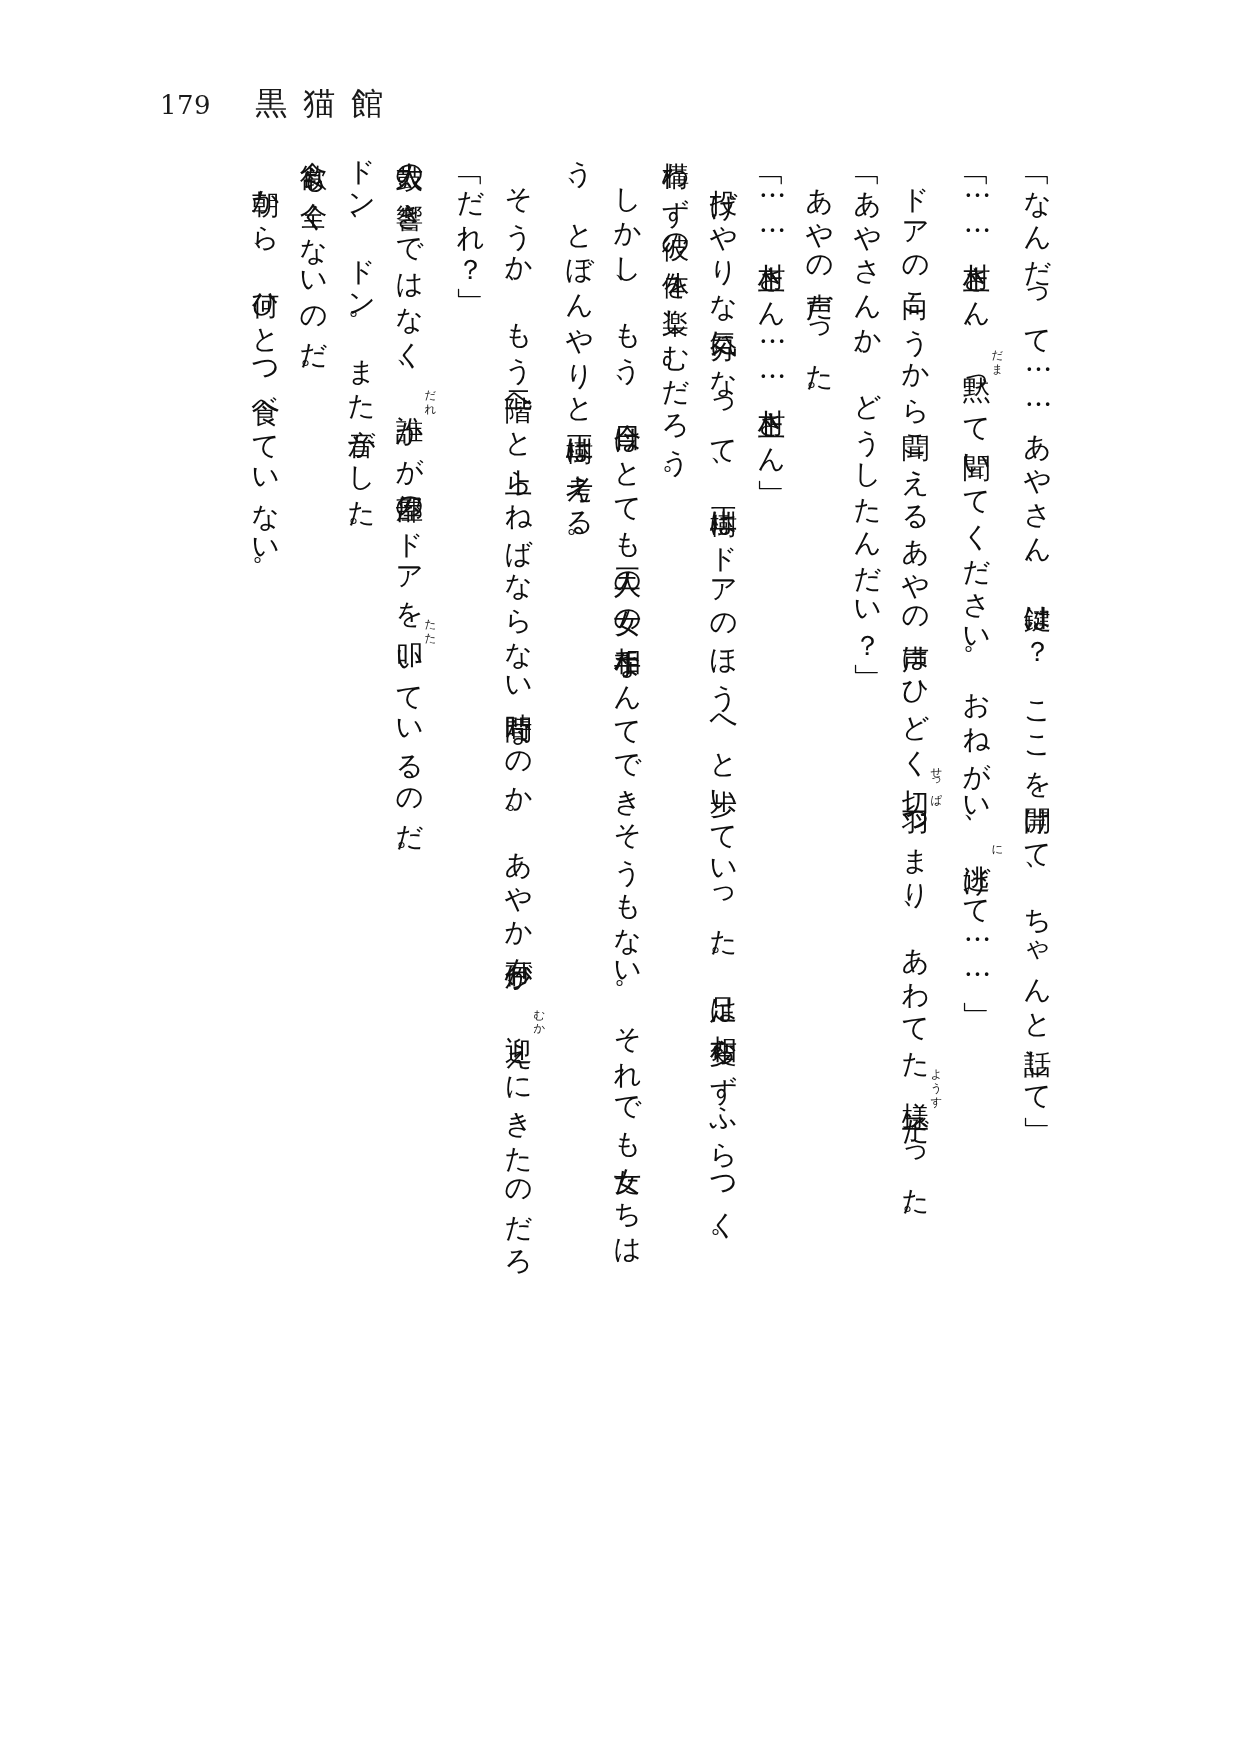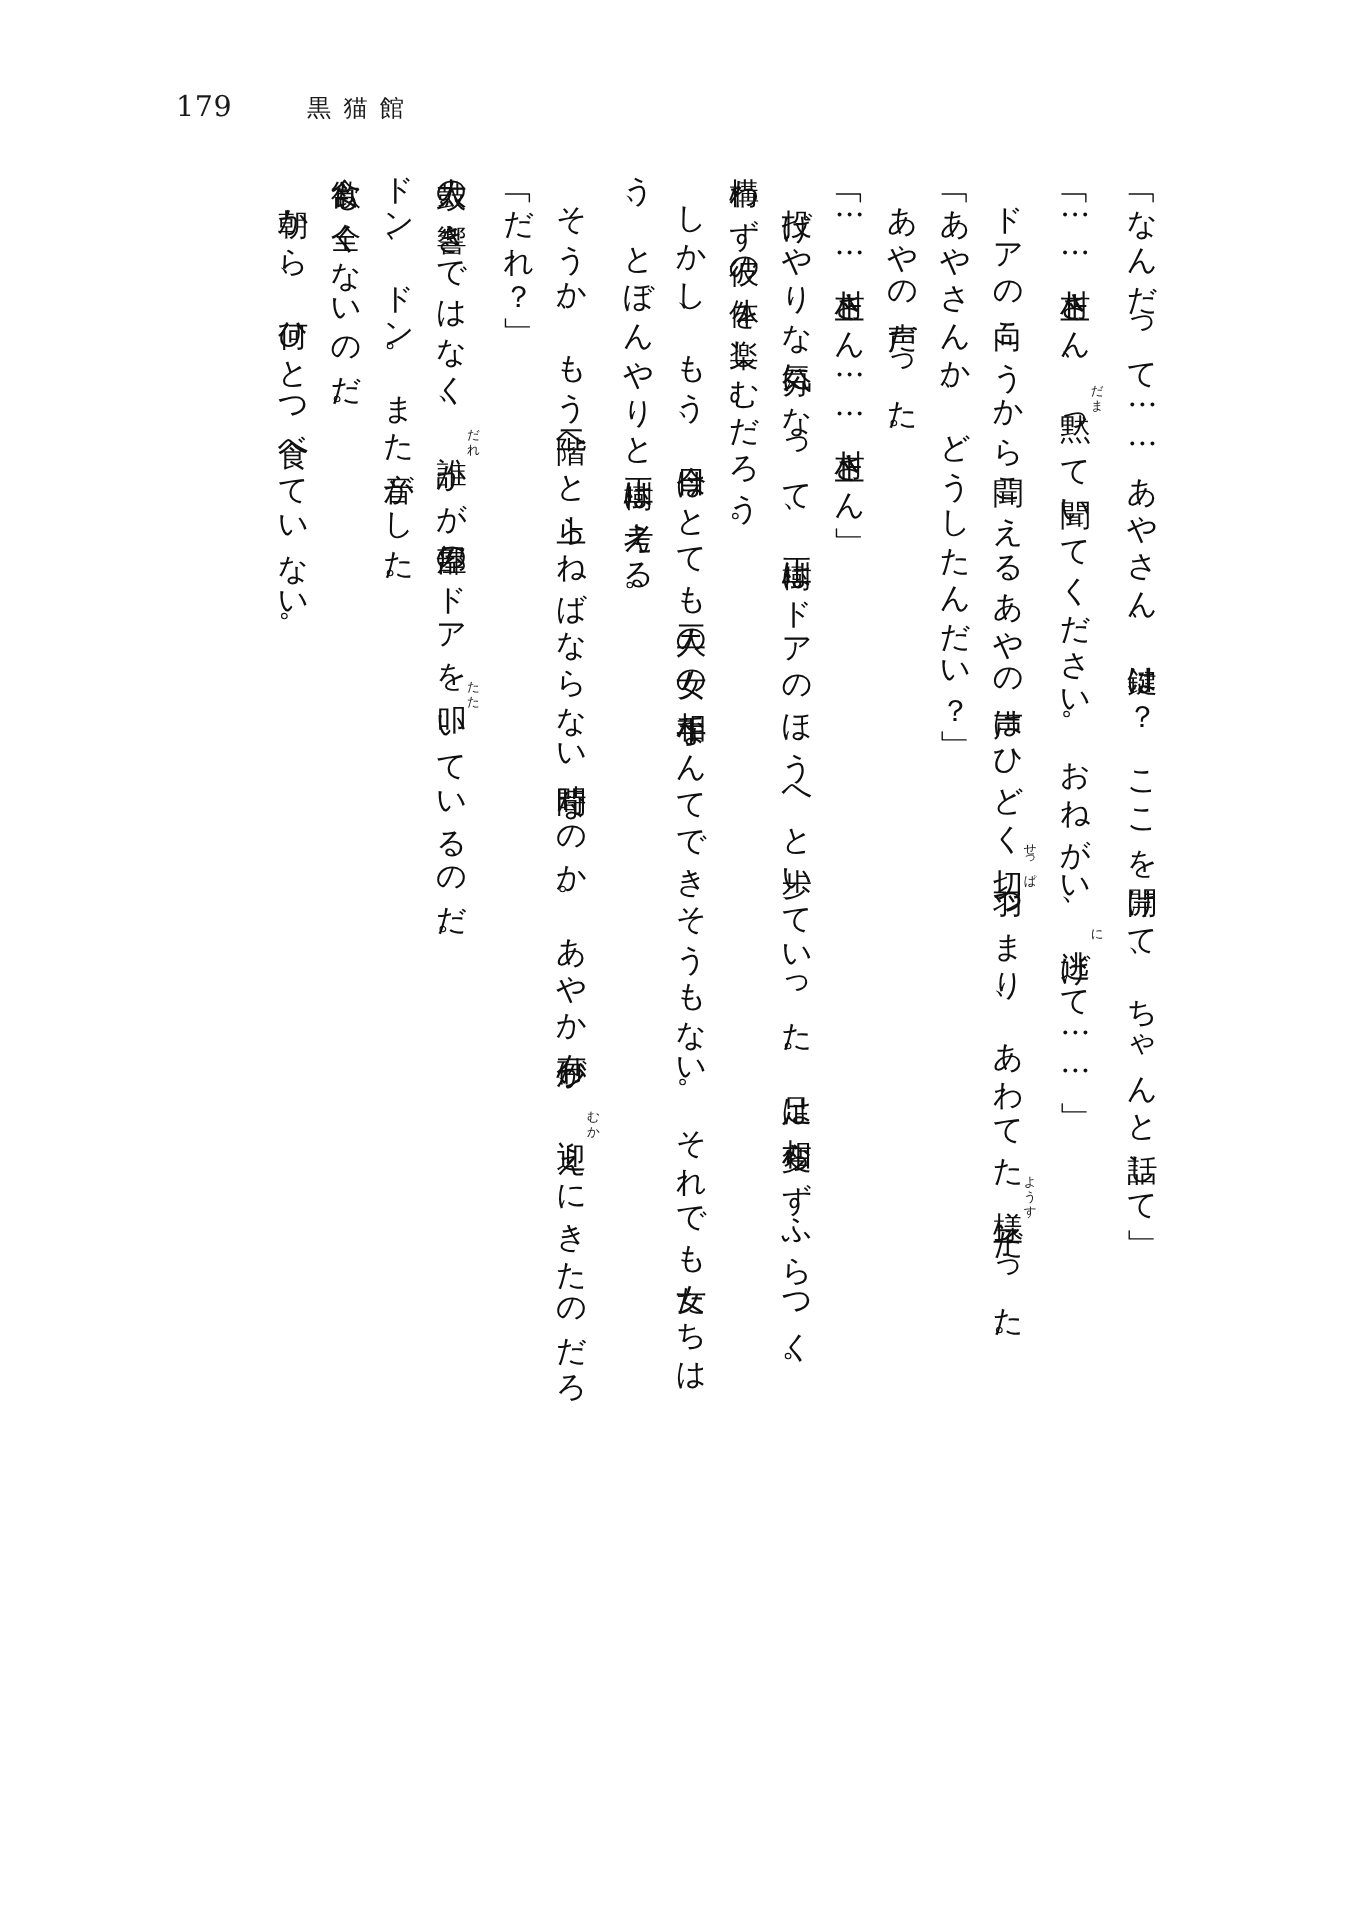--- a/index.html
+++ b/index.html
@@ -25,31 +25,31 @@
     background: #ffffff;
   }
 
   
   .running-head {
     position: absolute;
     top: 82px;
     left: 160px;
     display: flex;
     align-items: baseline;
-    gap: 68px;
+    gap: 44px;
     font-size: 25px;
     letter-spacing: 0.18em;
     color: #1a1a1a;
   }
   .running-head .page-number {
     font-size: 26px;
     letter-spacing: 0.02em;
   }
   .running-head .book-title {
-    font-size: 22px;
+    font-size: 32px;
     letter-spacing: 0.5em;
   }
 
   
   .body-area {
     position: absolute;
     top: 140px;
     right: 108px;
     height: 1290px;
     width: 880px;

